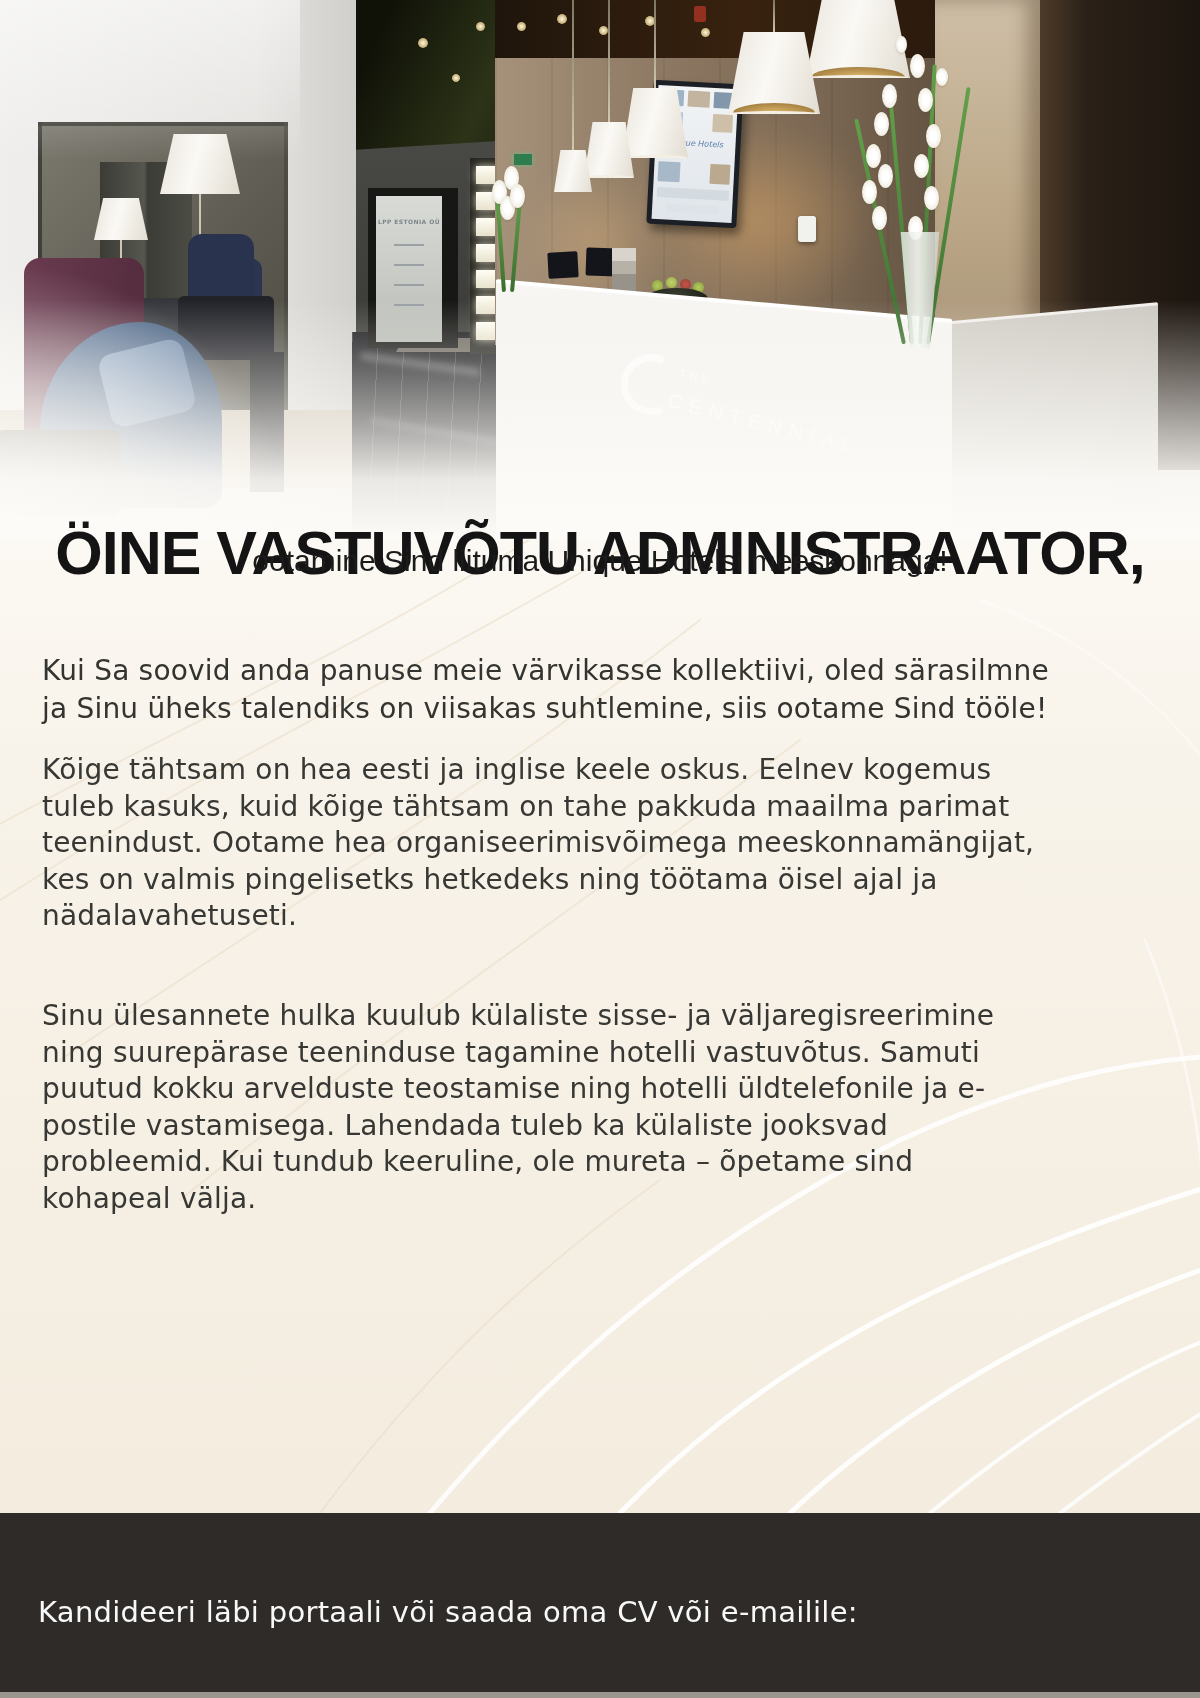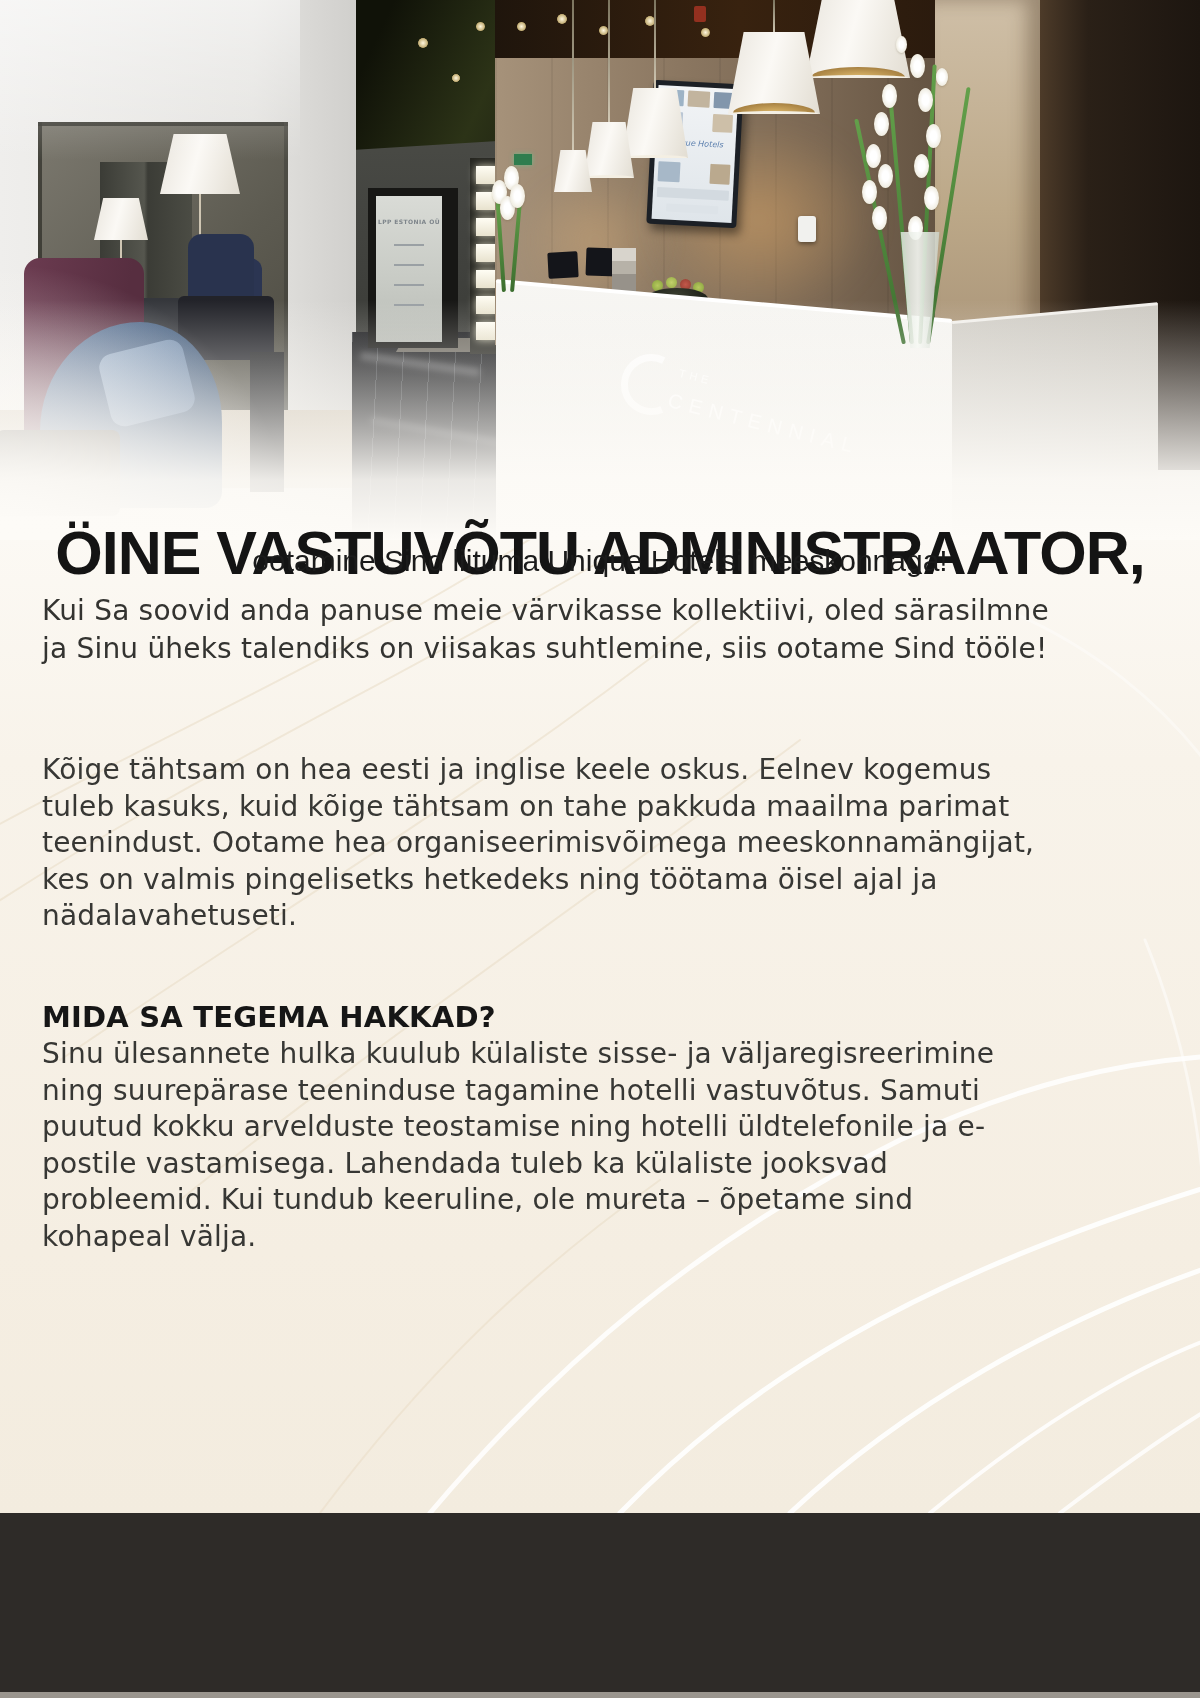--- a/index.html
+++ b/index.html
@@ -71,21 +71,21 @@
   .sm-flower{left:486px;top:162px;width:40px;height:130px;}
   .fade-bottom{left:0;top:300px;width:1200px;height:240px;background:linear-gradient(180deg,rgba(253,251,247,0) 0%,rgba(253,251,247,.55) 45%,rgba(253,251,247,.92) 75%,#fdfbf7 100%);}
   .fade-left{left:0;top:240px;width:320px;height:300px;background:radial-gradient(ellipse at 0% 100%,rgba(253,251,247,.95) 0%,rgba(253,251,247,0) 65%);}
   .fade-topleft{left:0;top:0;width:300px;height:160px;background:linear-gradient(180deg,rgba(255,255,255,.5),rgba(255,255,255,0));}
 
   
   .job-title{left:0;top:482px;width:1200px;text-align:center;
      font-family:"Liberation Sans",sans-serif;font-weight:bold;font-size:61px;letter-spacing:-1px;color:#141414;line-height:1;}
   .job-subtitle{left:0;top:544px;width:1200px;text-align:center;
      font-family:"Liberation Sans",sans-serif;font-size:30px;color:#1b1b1b;}
-  .intro{left:42px;top:592px;width:1130px;font-size:28px;line-height:38px;color:#333330;white-space:pre-line;letter-spacing:.2px;}
+  .intro{left:42px;top:652px;width:1130px;font-size:28px;line-height:38px;color:#333330;white-space:pre-line;letter-spacing:.2px;}
   .section{left:42px;width:1130px;}
   .section h2{margin:0;font-size:29px;font-weight:bold;color:#161616;letter-spacing:.2px;line-height:38px;}
   .section p{margin:0;font-size:28px;line-height:36.5px;color:#373734;white-space:pre-line;letter-spacing:.2px;}
   #section-0{top:752px;} #section-1{top:998px;} #section-2{top:1282px;}
 
   
   .footer{left:0;top:1513px;width:1200px;height:179px;background:#2e2b28;color:#ffffff;}
   .footer-q{position:absolute;left:38px;top:28px;font-size:31px;letter-spacing:.3px;}
   .footer-cta{position:absolute;left:38px;top:82px;font-size:29px;letter-spacing:.3px;color:rgba(255,255,255,.97);}
   .footer-email{position:absolute;left:38px;top:126px;font-size:31px;font-weight:bold;letter-spacing:.5px;}
@@ -287,27 +287,27 @@
 
 <div class="abs section" id="section-0">
   <p>Kõige tähtsam on hea eesti ja inglise keele oskus. Eelnev kogemus
 tuleb kasuks, kuid kõige tähtsam on tahe pakkuda maailma parimat
 teenindust. Ootame hea organiseerimisvõimega meeskonnamängijat,
 kes on valmis pingelisetks hetkedeks ning töötama öisel ajal ja
 nädalavahetuseti.</p>
 </div>
 
 <div class="abs section" id="section-1">
-  <h2>MIDA SA TEGEMA HAKKAD?</h2>
   <p>Sinu ülesannete hulka kuulub külaliste sisse- ja väljaregisreerimine
 ning suurepärase teeninduse tagamine hotelli vastuvõtus. Samuti
 puutud kokku arvelduste teostamise ning hotelli üldtelefonile ja e-
 postile vastamisega. Lahendada tuleb ka külaliste jooksvad
 probleemid. Kui tundub keeruline, ole mureta – õpetame sind
 kohapeal välja.</p>
 </div>
 
 <div class="abs section" id="section-2">
 </div>
 
 <div class="abs footer">
+  <div class="footer-cta">Kandideeri läbi portaali või saada oma CV või e-mailile:</div>
 </div>
 <div class="abs bottom-strip"></div>
 
 </body></html>

